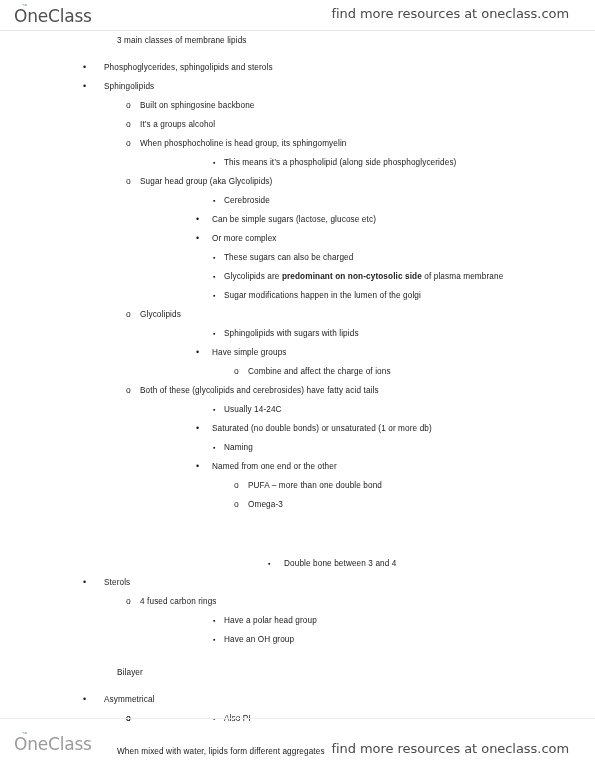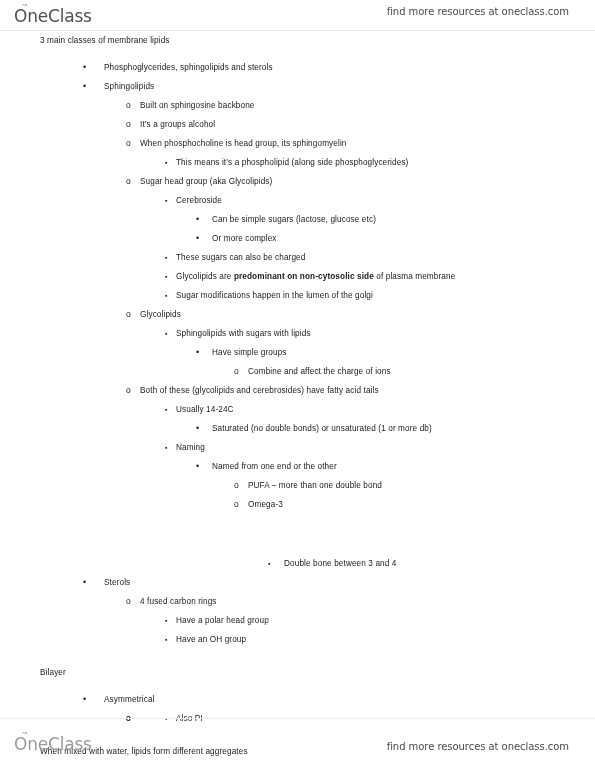--- a/index.html
+++ b/index.html
@@ -60,21 +60,21 @@
     top: -1px;
     width: 7px;
     height: 7px;
     pointer-events: none;
   }
   .promo {
     position: absolute;
     right: 26px;
     top: 6px;
     font-family: "DejaVu Sans", sans-serif;
-    font-size: 10px;
+    font-size: 13px;
     color: #4a4a4a;
     white-space: nowrap;
     letter-spacing: -0.05px;
   }
 
   
   .footer {
     position: absolute;
     left: 0;
     bottom: 0;
@@ -114,39 +114,39 @@
     letter-spacing: 0.12px;
   }
   .doc-line .txt {
     display: inline;
   }
   .doc-line b {
     font-weight: 700;
   }
 
   
-  .lvl-p { padding-left: 40px; }
+  .lvl-p { padding-left: 109px; margin-left: 8px; }
 
   
   .bullet {
     position: absolute;
     top: 0;
     width: 14px;
     text-align: left;
     line-height: 19px;
     color: #1a1a1a;
   }
 
   .lvl-1 { padding-left: 104px; }
   .lvl-1 > .bullet { left: 83px; }
 
   .lvl-2 { padding-left: 140px; }
   .lvl-2 > .bullet { left: 126px; }
 
-  .lvl-3 { padding-left: 176px; }
+  .lvl-3 { padding-left: 176px; margin-left: 48px; }
   .lvl-3 > .bullet { left: 165px; }
 
   .lvl-4 { padding-left: 212px; }
   .lvl-4 > .bullet { left: 196px; }
 
   .lvl-5 { padding-left: 248px; }
   .lvl-5 > .bullet { left: 234px; }
 
   
   .b-disc {

